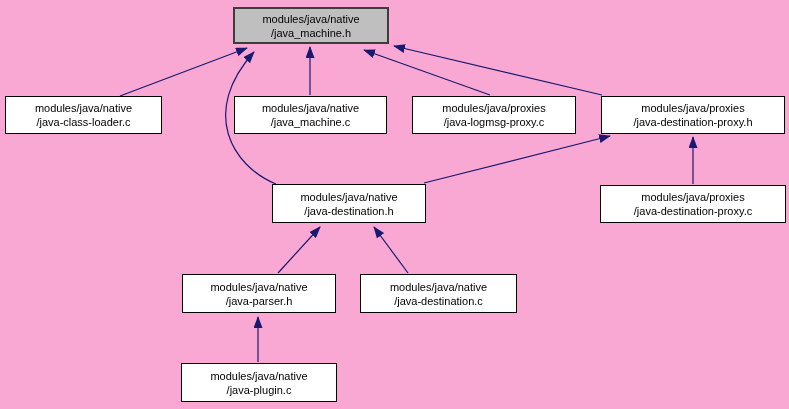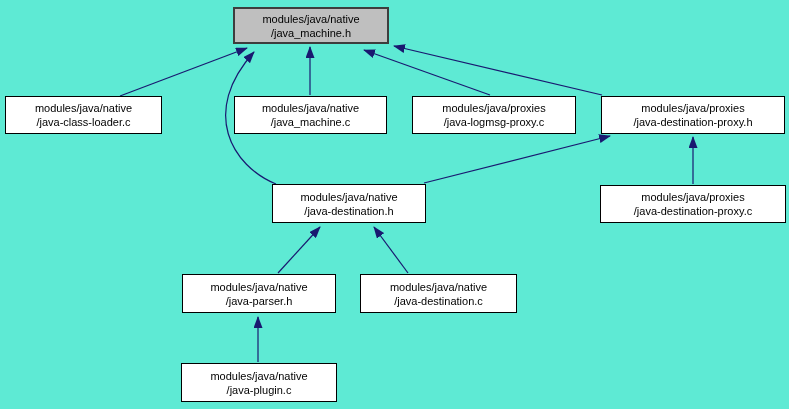--- a/index.html
+++ b/index.html
@@ -43,21 +43,21 @@
     cursor: pointer;
   }
   .node.highlight {
     background: #bfbfbf;
     border: 2px solid #3d3d3d;
   }
 </style>
 </head>
 <body>
 
-<div id="stage" style="background: #5eead4;">
+<div id="stage" style="background: #f9a8d4;">
   <svg id="edge-layer" width="789" height="409" viewBox="0 0 789 409" xmlns="http://www.w3.org/2000/svg">
     <defs>
       <marker id="arrow" viewBox="0 0 12 9" refX="11" refY="4.5" markerWidth="12" markerHeight="9" markerUnits="userSpaceOnUse" orient="auto">
         <path d="M0,0 L12,4.5 L0,9 Z" fill="#191970"></path>
       </marker>
     </defs>
   <path d="M120,96 L247,48" class="edge" marker-end="url(#arrow)"></path>
       <path d="M276,184 C232,166 200,112 254,52" class="edge" marker-end="url(#arrow)"></path>
       <path d="M310,95 L310,47" class="edge" marker-end="url(#arrow)"></path>
       <path d="M490,95 L364,50" class="edge" marker-end="url(#arrow)"></path>

